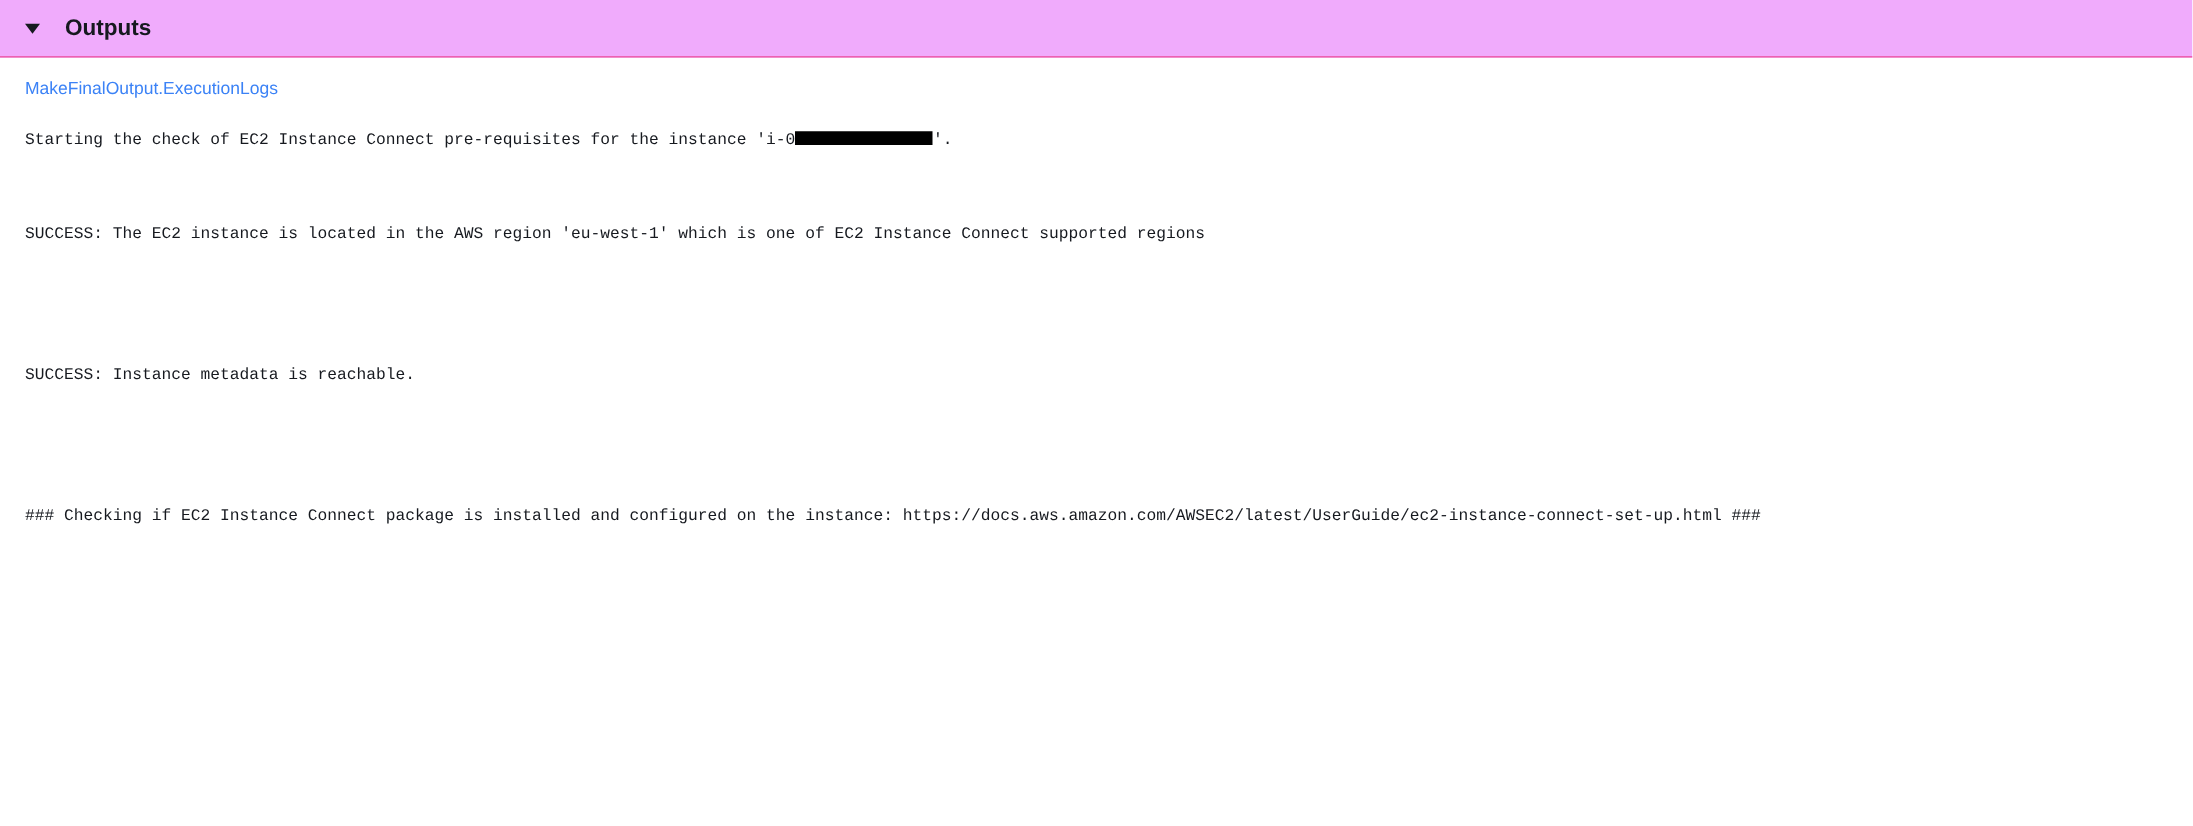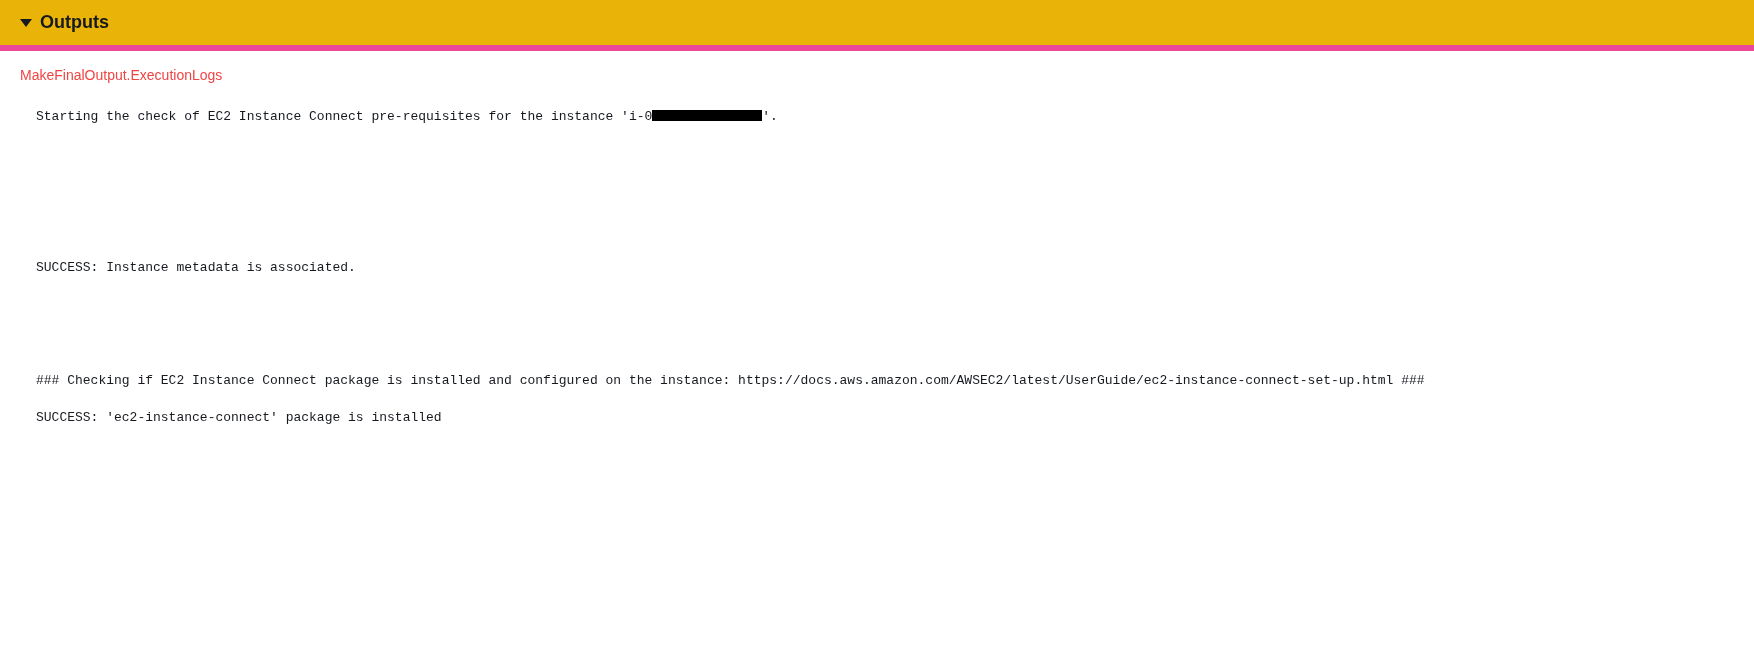--- a/index.html
+++ b/index.html
@@ -6,26 +6,26 @@
       margin: 0;
       padding: 0;
       box-sizing: border-box;
     }
     body {
       font-family: "Amazon Ember", "Helvetica Neue", Arial, sans-serif;
       background: #ffffff;
       color: #16191f;
     }
     .outputs-header {
-      background: #eab308;
-      border-bottom: 6px solid #ec4899;
+      background: #f0abfc;
+      border-bottom: 1px solid #ec4899;
       padding: 12px 20px;
       display: flex;
       align-items: center;
-      gap: 8px;
+      gap: 20px;
       cursor: pointer;
     }
     .caret {
       display: inline-block;
       width: 0;
       height: 0;
       border-left: 6px solid transparent;
       border-right: 6px solid transparent;
       border-top: 8px solid #16191f;
     }
@@ -33,33 +33,32 @@
       font-size: 18px;
       font-weight: 700;
     }
     .content {
       padding: 16px 20px;
     }
     .section-label {
       font-size: 14px;
       font-weight: 400;
       margin-bottom: 6px;
-      color: #ef4444;
+      color: #3b82f6;
     }
     .log-container {
       font-family: "Courier New", Courier, monospace;
       font-size: 13px;
       line-height: 1.45;
       color: #16191f;
       white-space: pre;
       overflow-x: auto;
     }
     .log-line {
       white-space: pre;
-      margin-left: 16px;
     }
     .redacted {
       display: inline-block;
       background: #000000;
       height: 11px;
       vertical-align: middle;
       position: relative;
       top: -1px;
     }
   </style>
@@ -70,27 +69,27 @@
   <span class="caret"></span>
   <span class="outputs-title">Outputs</span>
 </div>
 
 <div class="content">
   <div class="section-label">MakeFinalOutput.ExecutionLogs</div>
 
   <div class="log-container">
 <div class="log-line"><span>Starting the check of EC2 Instance Connect pre-requisites for the instance 'i-0</span><span class="redacted" style="width:110px"></span><span>'.</span></div>
 <div class="log-line">&nbsp;</div>
+<div class="log-line">SUCCESS: The EC2 instance is located in the AWS region 'eu-west-1' which is one of EC2 Instance Connect supported regions</div>
 <div class="log-line">&nbsp;</div>
 <div class="log-line">&nbsp;</div>
-<div class="log-line">SUCCESS: Instance metadata is associated.</div>
+<div class="log-line">SUCCESS: Instance metadata is reachable.</div>
 <div class="log-line">&nbsp;</div>
 <div class="log-line">&nbsp;</div>
 <div class="log-line">### Checking if EC2 Instance Connect package is installed and configured on the instance: https://docs.aws.amazon.com/AWSEC2/latest/UserGuide/ec2-instance-connect-set-up.html ###</div>
-<div class="log-line">SUCCESS: 'ec2-instance-connect' package is installed</div>
 
 
 
 
 
 
 
 
 
 

